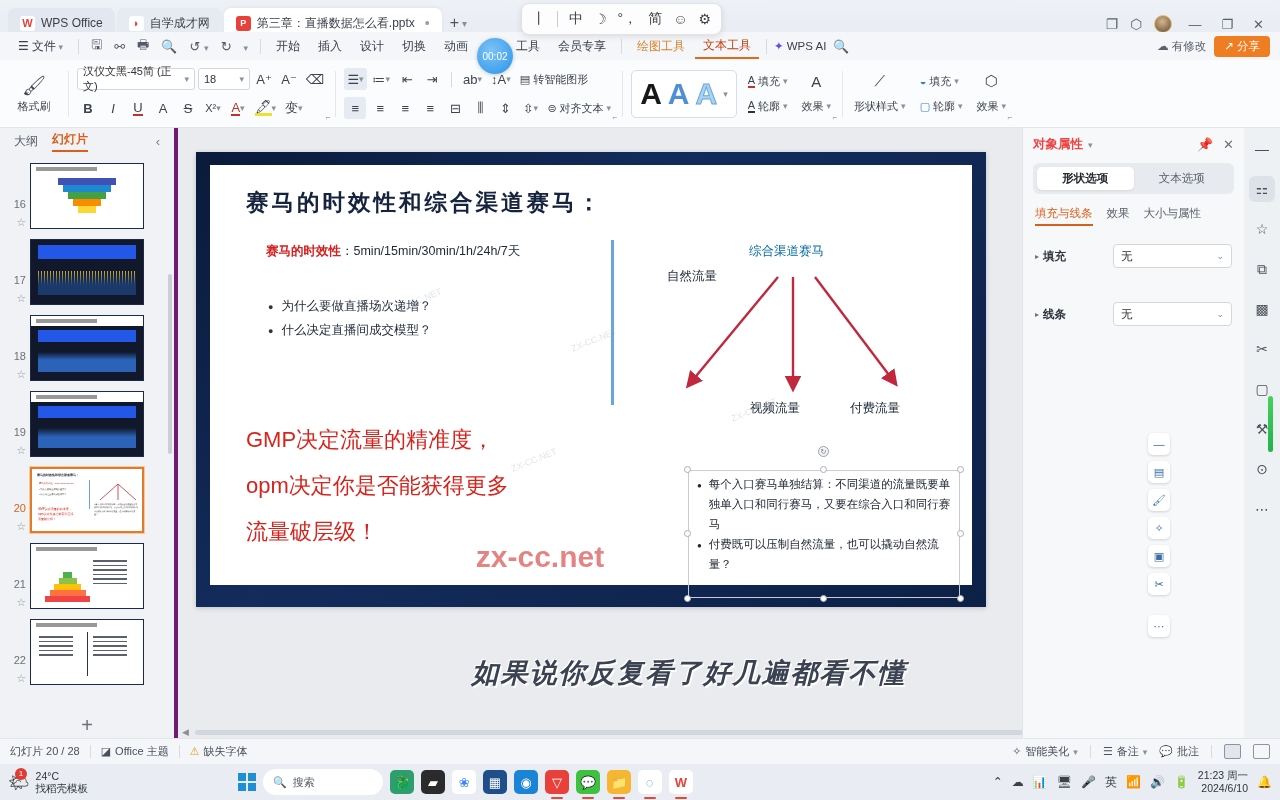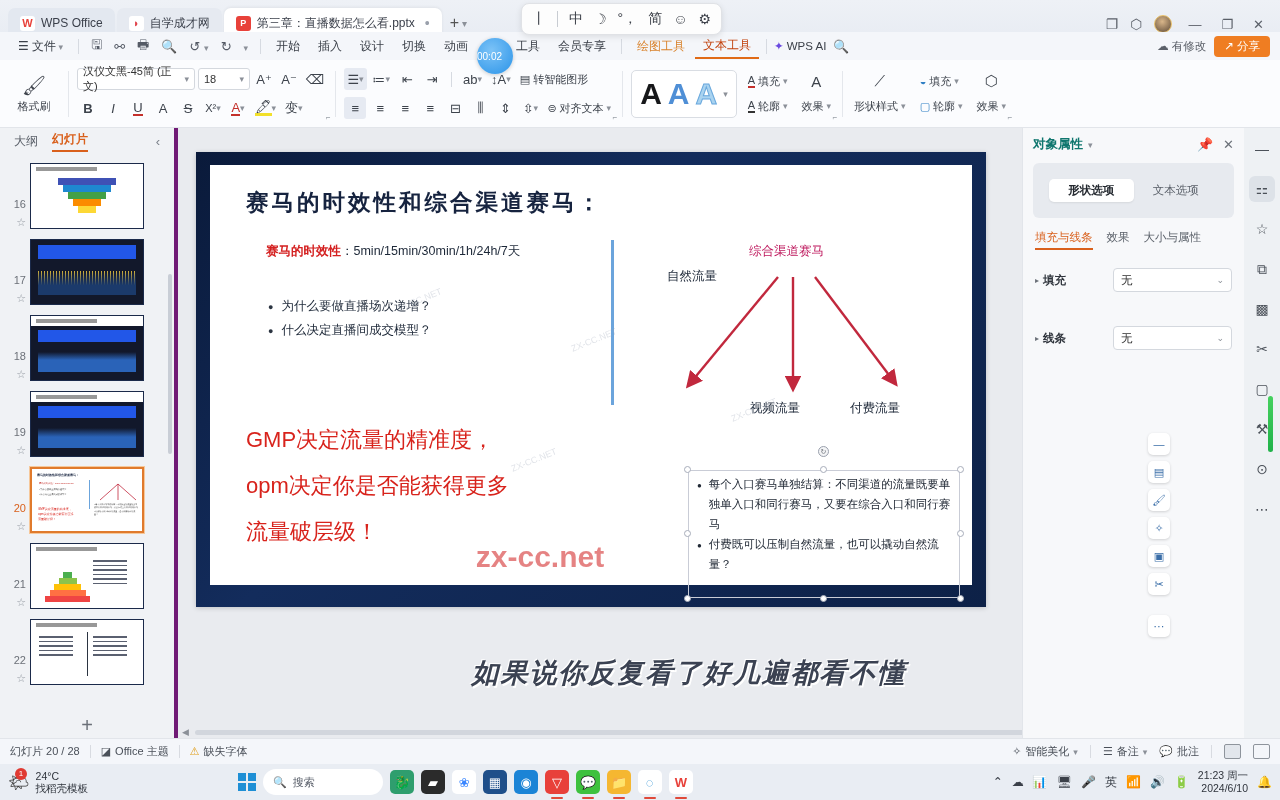--- a/index.html
+++ b/index.html
@@ -56,21 +56,21 @@
   .menubar-right { margin-left:auto; display:flex; align-items:center; gap:8px;
     padding-right:10px; }
   .modified { font-size:11.5px; color:#5b6069; display:flex; align-items:center; gap:3px; }
   .share-btn { background:#ef7d22; color:#fff; font-size:11.5px; border-radius:4px;
     padding:3px 10px; display:flex; align-items:center; gap:3px; }
   .wpsai { font-size:11.5px; color:#3b4049; display:flex; align-items:center; gap:3px; }
 
   
   .rec { position:absolute; left:477px; top:38px; width:36px; height:36px; border-radius:50%;
     background:radial-gradient(circle at 40% 35%,#7cc3f7,#2a93e8); color:#fff;
-    display:flex; align-items:center; justify-content:flex-start; font-size:10px;
+    display:flex; align-items:center; justify-content:center; font-size:10px;
     z-index:35; box-shadow:0 1px 4px rgba(0,0,0,.2); }
 
   
   .ribbon { position:absolute; left:0; top:60px; width:1280px; height:68px;
     background:#fbfcfe; border-bottom:1px solid #e2e5ea; display:flex; align-items:center; }
   .rgroup { display:flex; align-items:center; height:62px; padding:0 8px; position:relative; }
   .rsep { width:1px; height:46px; background:#e4e7ec; }
   .fmt-brush { display:flex; flex-direction:column; align-items:center; justify-content:center;
     gap:2px; width:52px; color:#40454e; }
   .fmt-brush .g { font-size:19px; }
@@ -148,21 +148,21 @@
     background:#fff; }
   .s-title { position:absolute; left:36px; top:22px; font-size:22.5px; font-weight:bold;
     color:#16233f; letter-spacing:3px; }
   .s-sub { position:absolute; left:56px; top:78px; font-size:12.5px; color:#1d2838; }
   .s-sub b { color:#d42020; }
   .s-bul { position:absolute; left:58px; top:130px; font-size:12.5px; color:#1d2838;
     line-height:23px; }
   .s-bul div { display:flex; align-items:baseline; gap:8px; }
   .s-bul .dot { font-size:9px; color:#2b3441; }
   .vline { position:absolute; left:401px; top:75px; width:3px; height:165px; background:#6ba4dc; }
-  .d-top { position:absolute; left:539px; top:78px; font-size:12.5px; color:#be185d; }
+  .d-top { position:absolute; left:539px; top:78px; font-size:12.5px; color:#0369a1; }
   .d-l1 { position:absolute; left:457px; top:103px; font-size:12.5px; color:#1d2838; }
   .d-l2 { position:absolute; left:540px; top:235px; font-size:12.5px; color:#1d2838;text-align:center; }
   .d-l3 { position:absolute; left:640px; top:235px; font-size:12.5px; color:#1d2838; }
   .red-big { position:absolute; left:36px; top:252px; font-size:22px; color:#d8231c;
     line-height:46px; font-weight:500; }
   .wm { position:absolute; left:330px; top:355px; transform:translate(-50%,-50%);
     font-size:30px; font-weight:bold; color:#2f6fd0; opacity:.55; white-space:nowrap;
     text-shadow:0 1px 0 rgba(255,255,255,.6); }
   .wm2 { position:absolute; left:330px; top:392px; transform:translate(-50%,-50%);
     font-size:30px; font-weight:bold; color:#d11f1f; opacity:.55; white-space:nowrap; }
@@ -201,24 +201,24 @@
   .hscroll { position:absolute; left:178px; top:726px; width:1022px; height:12px;
     display:flex; align-items:center; padding:0 4px; color:#8b9098; font-size:9px; }
   .hscroll .track { flex:1; height:5px; background:#d2d6dd; border-radius:3px; margin:0 6px; }
   .vscroll { position:absolute; right:4px; top:140px; width:5px; height:160px;
     background:#c9ced6; border-radius:3px; }
 
   
   .rpanel { position:absolute; left:1022px; top:128px; width:222px; height:610px;
     background:#f7f8fa; border-left:1px solid #e2e5ea; }
   .rp-head { display:flex; align-items:center; padding:8px 10px 6px; gap:5px; }
-  .rp-title { font-size:12.5px; color:#0f766e; font-weight:bold; }
+  .rp-title { font-size:12.5px; color:#ef4444; font-weight:bold; }
   .rp-head .sp { margin-left:auto; display:flex; gap:10px; color:#6b7078; font-size:13px; }
   .seg { display:flex; background:#e7eaef; border-radius:6px; margin:4px 10px 10px;
-    padding:16px; }
+    padding:4px; }
   .seg div { flex:1; text-align:center; font-size:11.5px; padding:4px 0; border-radius:5px;
     color:#5a6069; }
   .seg .on { background:#fff; color:#23282f; font-weight:bold;
     box-shadow:0 1px 2px rgba(0,0,0,.08); }
   .subtabs { display:flex; gap:14px; padding:2px 12px 10px; font-size:11.5px; color:#5a6069; }
   .subtabs .on { color:#d9601c; border-bottom:2px solid #d9601c; padding-bottom:3px; }
   .prow { display:flex; align-items:center; padding:8px 12px; gap:6px; }
   .plabel { font-size:11.5px; color:#2f343c; font-weight:bold; display:flex; gap:4px;
     align-items:center; width:72px; }
   .plabel .tri { font-size:8px; color:#6b7078; }

